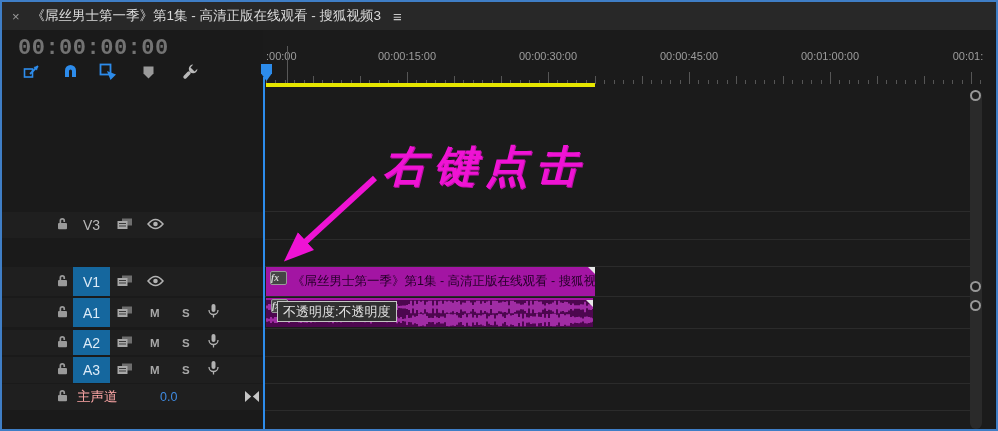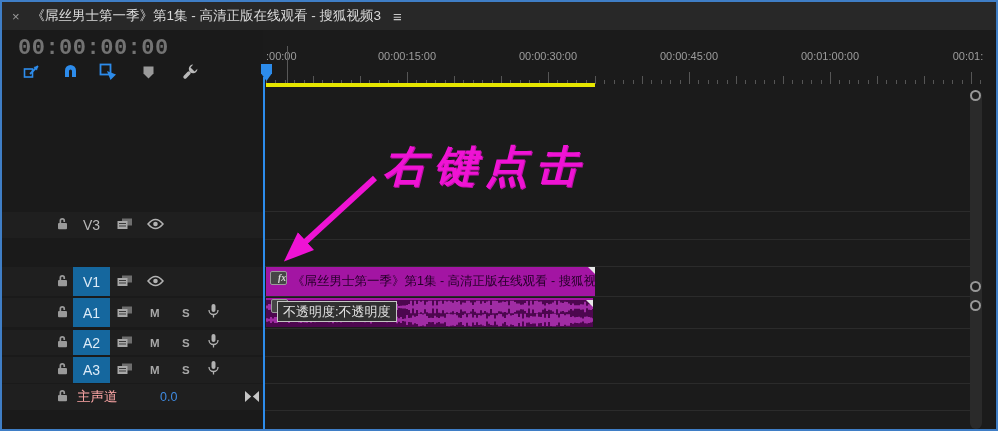--- a/index.html
+++ b/index.html
@@ -69,21 +69,21 @@
   .aclip{
     position:absolute;left:266px;top:298px;width:327px;height:29px;background:#4d074f;
     border-top:2px solid #a315a3;overflow:hidden;z-index:3;
   }
   .cliptri{
     position:absolute;right:0;top:0;width:0;height:0;
     border-top:7px solid #e8e8e8;border-left:7px solid transparent;z-index:4;
   }
   .fxbadge{
     position:absolute;width:17px;height:14px;background:#454545;border:1px solid #9a9a9a;border-radius:2px;
-    color:#d8d8d8;font-size:9.5px;font-style:italic;font-weight:bold;text-align:right;line-height:12px;z-index:4;
+    color:#d8d8d8;font-size:9.5px;font-style:italic;font-weight:bold;text-align:left;line-height:12px;z-index:4;
     font-family:"Liberation Serif","DejaVu Serif",serif;
   }
   
   .tooltip{
     position:absolute;left:277px;top:301px;height:21px;background:#303030;border:1px solid #c4c4c4;
     color:#e2e2e2;font-size:13px;line-height:19px;padding:0 5px;white-space:nowrap;z-index:8;
   }
   
   .annotation{
     position:absolute;left:383px;top:130px;color:#ef13d4;font-size:43px;font-weight:bold;font-style:italic;

